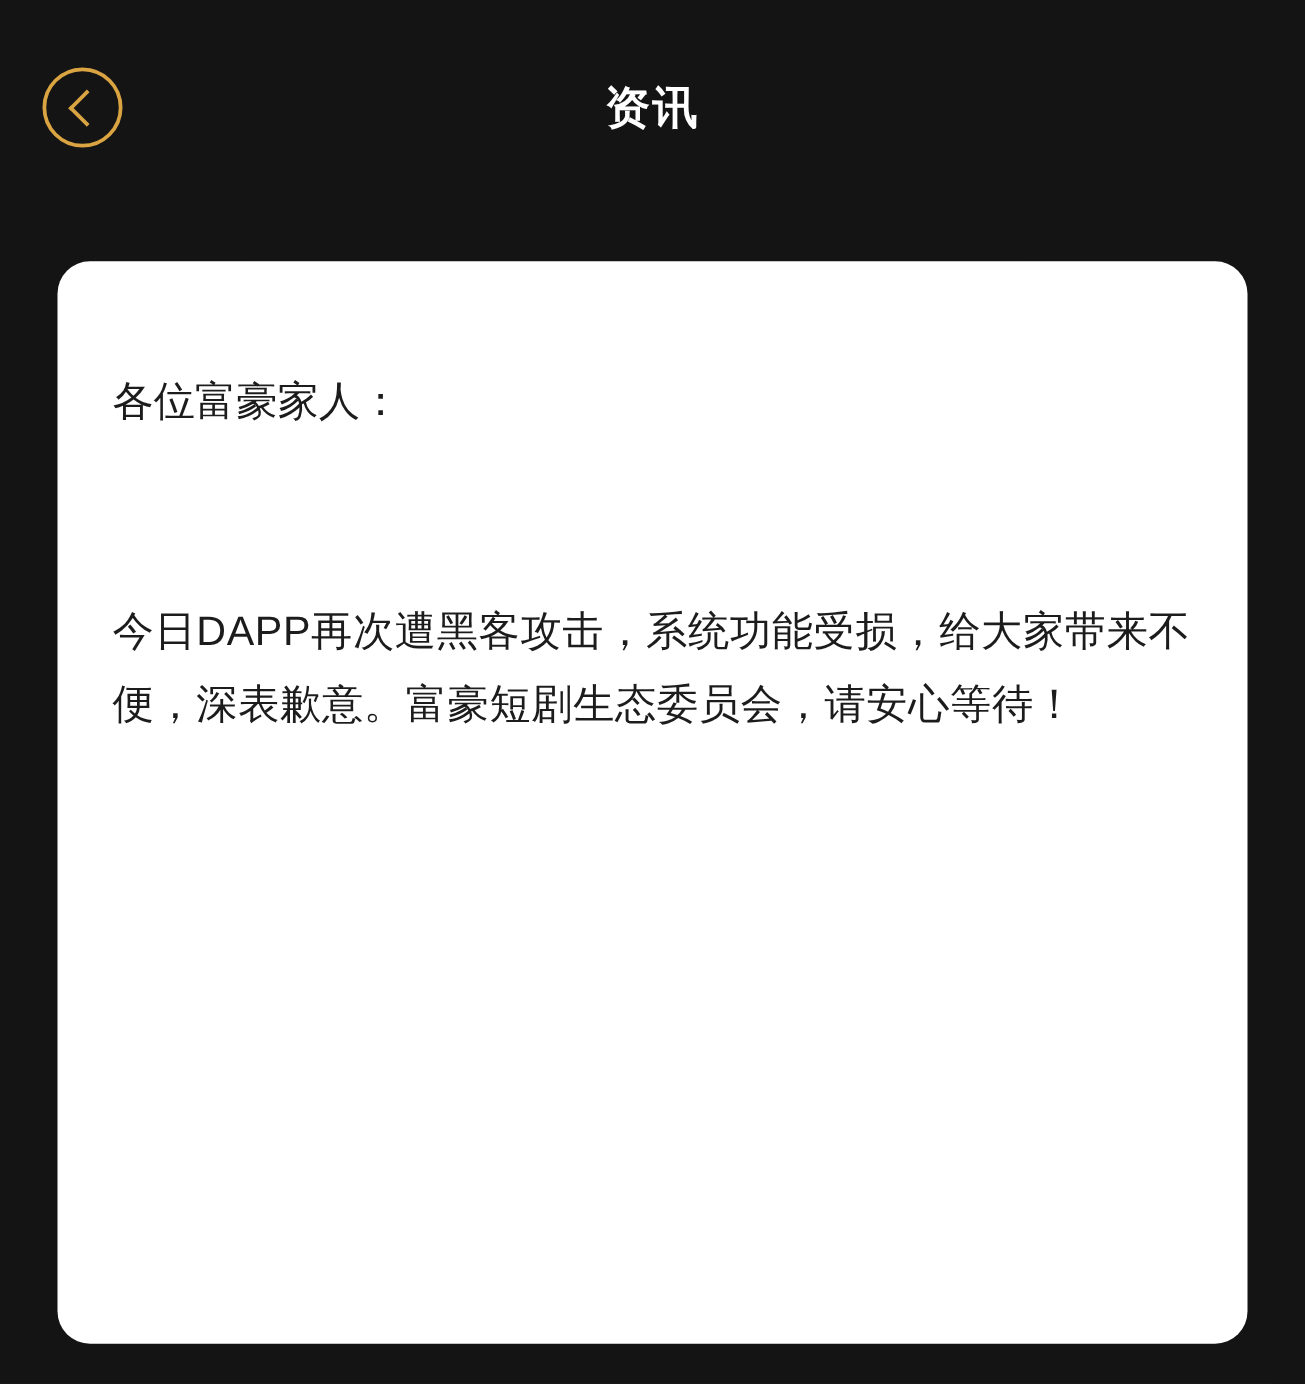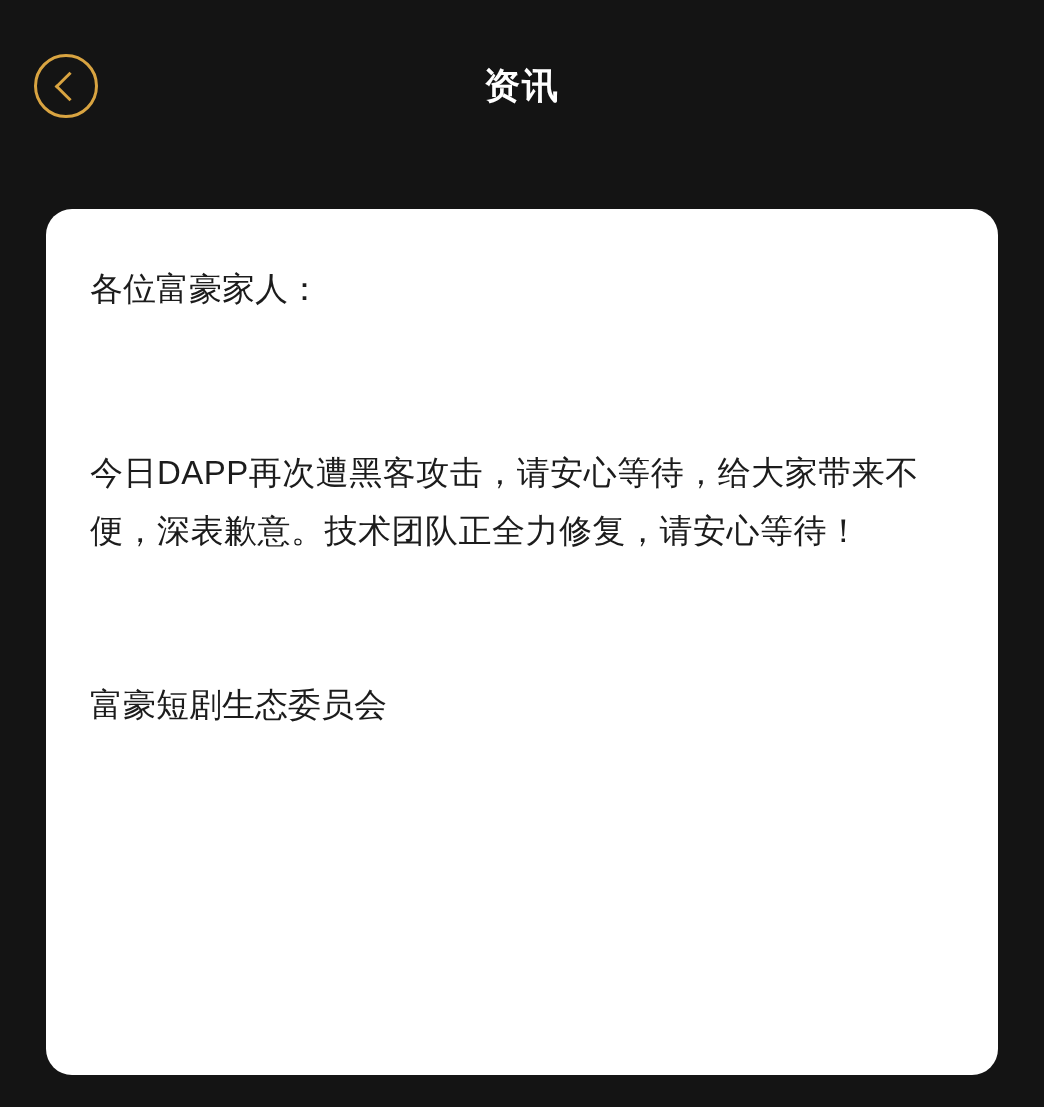--- a/index.html
+++ b/index.html
@@ -60,21 +60,21 @@
   }
   .card {
     position: absolute;
     left: 46px;
     top: 209px;
     width: 952px;
     height: 866px;
     background: #ffffff;
     border-radius: 26px;
     box-sizing: border-box;
-    padding: 54px 44px 40px 44px;
+    padding: 86px 44px 40px 44px;
     overflow: hidden;
   }
   .salutation {
     font-size: 33px;
     color: #1c1c1c;
     line-height: 1.6;
     margin: 0 0 36px 0;
   }
   .spacer {
     height: 92px;
@@ -107,18 +107,17 @@
   <div class="header">
     <div class="back-button">
       <span class="chevron"></span>
     </div>
     <div class="page-title">资讯</div>
   </div>
 
   <div class="card">
     <p class="salutation">各位富豪家人：</p>
     <div class="spacer"></div>
-    <p class="para">今日DAPP再次遭黑客攻击，请安心等待，给大家带来不便，深表歉意。技术团队正全力修复，请安心等待！</p>
+    <p class="para">今日DAPP再次遭黑客攻击，系统功能受损，给大家带来不便，深表歉意。富豪短剧生态委员会，请安心等待！</p>
     <div class="sign-spacer"></div>
-    <p class="signature">富豪短剧生态委员会</p>
   </div>
 
 </div>
 
 </body></html>

